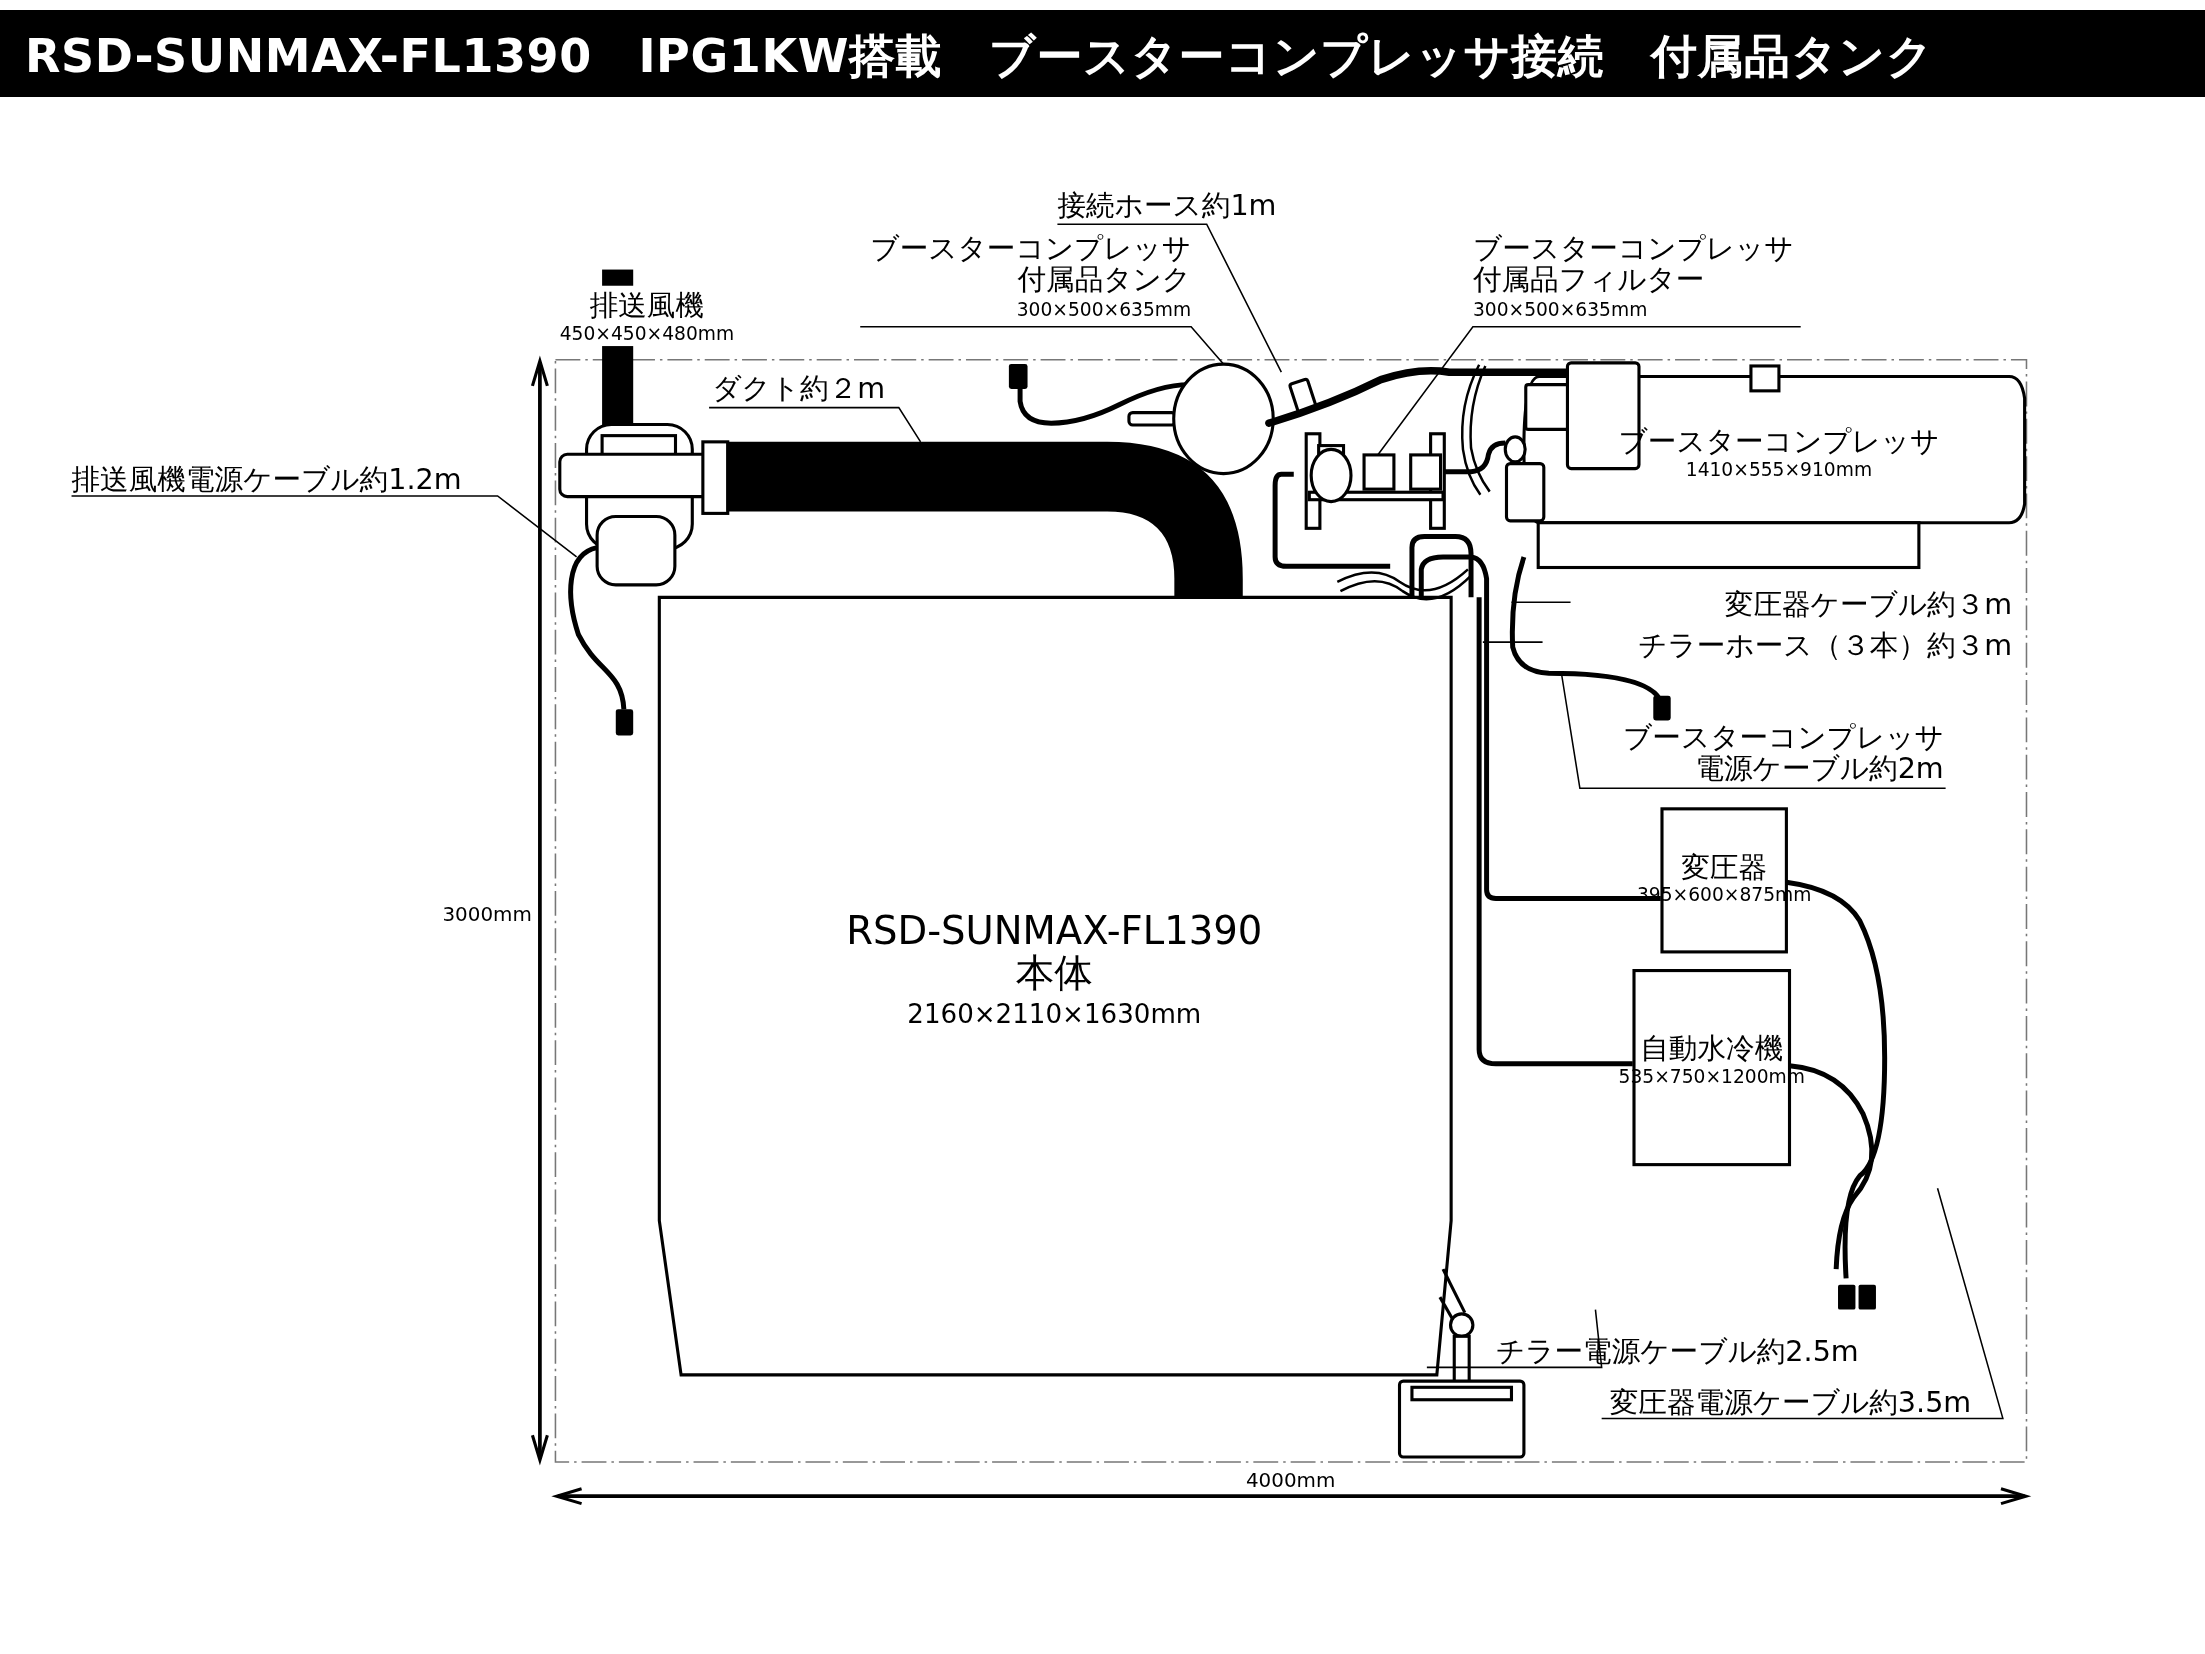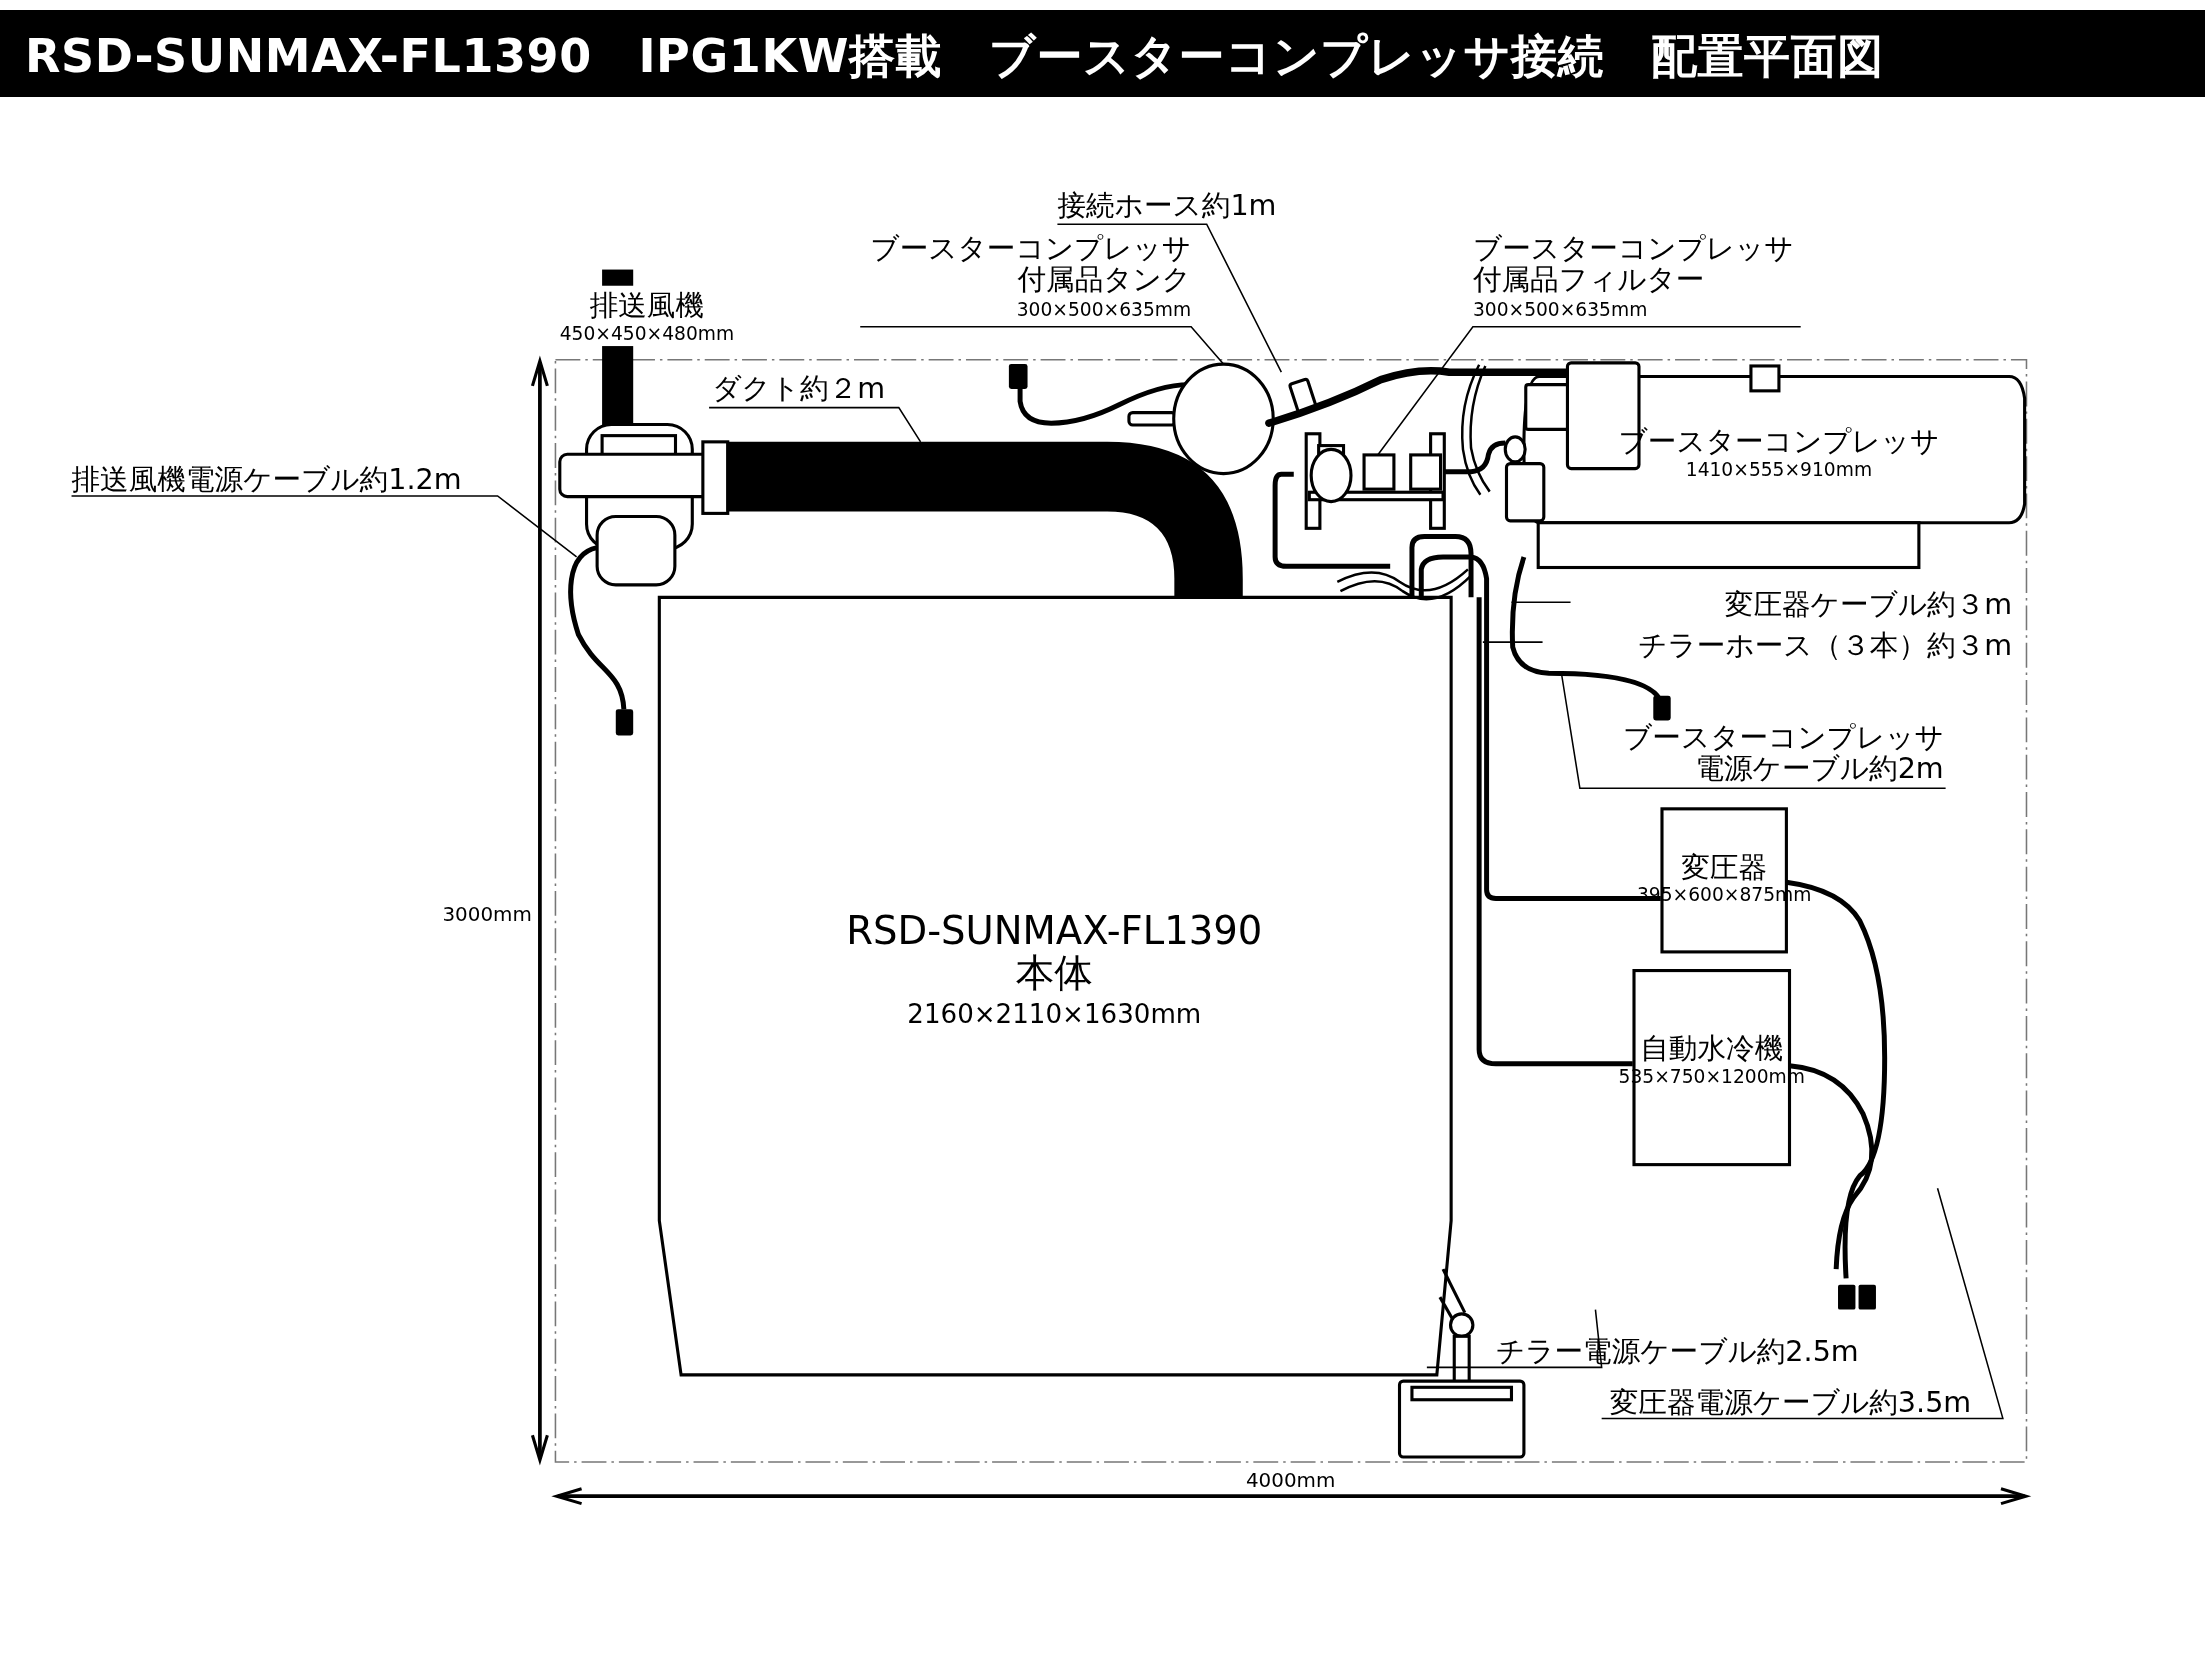--- a/index.html
+++ b/index.html
@@ -19,21 +19,21 @@
   .outline-med { stroke: #000; stroke-width: 5; fill: #fff; }
   .cable { stroke: #000; stroke-width: 12; fill: none; stroke-linecap: round; }
   .cable-thin { stroke: #000; stroke-width: 8; fill: none; }
   .filled { fill: #000; stroke: none; }
   .area { stroke: #777; stroke-width: 2.5; fill: none; stroke-dasharray: 40 8 4 8; }
 </style>
 </head>
 <body>
 
 <div class="title-bar">
-  <div class="title-text">RSD-SUNMAX-FL1390　IPG1KW搭載　ブースターコンプレッサ接続　配置平面図</div>
+  <div class="title-text">RSD-SUNMAX-FL1390　IPG1KW搭載　ブースターコンプレッサ接続　付属品タンク</div>
 </div>
 
 <svg id="plan" width="2205" height="1655" viewBox="0 0 3545 2660">
 
   <rect x="893" y="578" width="2365" height="1772" class="area"></rect>
 
   <g>
     <line x1="868" y1="582" x2="868" y2="2345" stroke="#000" stroke-width="6"></line>
     <polyline points="856,620 868,580 880,620" fill="none" stroke="#000" stroke-width="5"></polyline>
     <polyline points="856,2307 868,2347 880,2307" fill="none" stroke="#000" stroke-width="5"></polyline>

